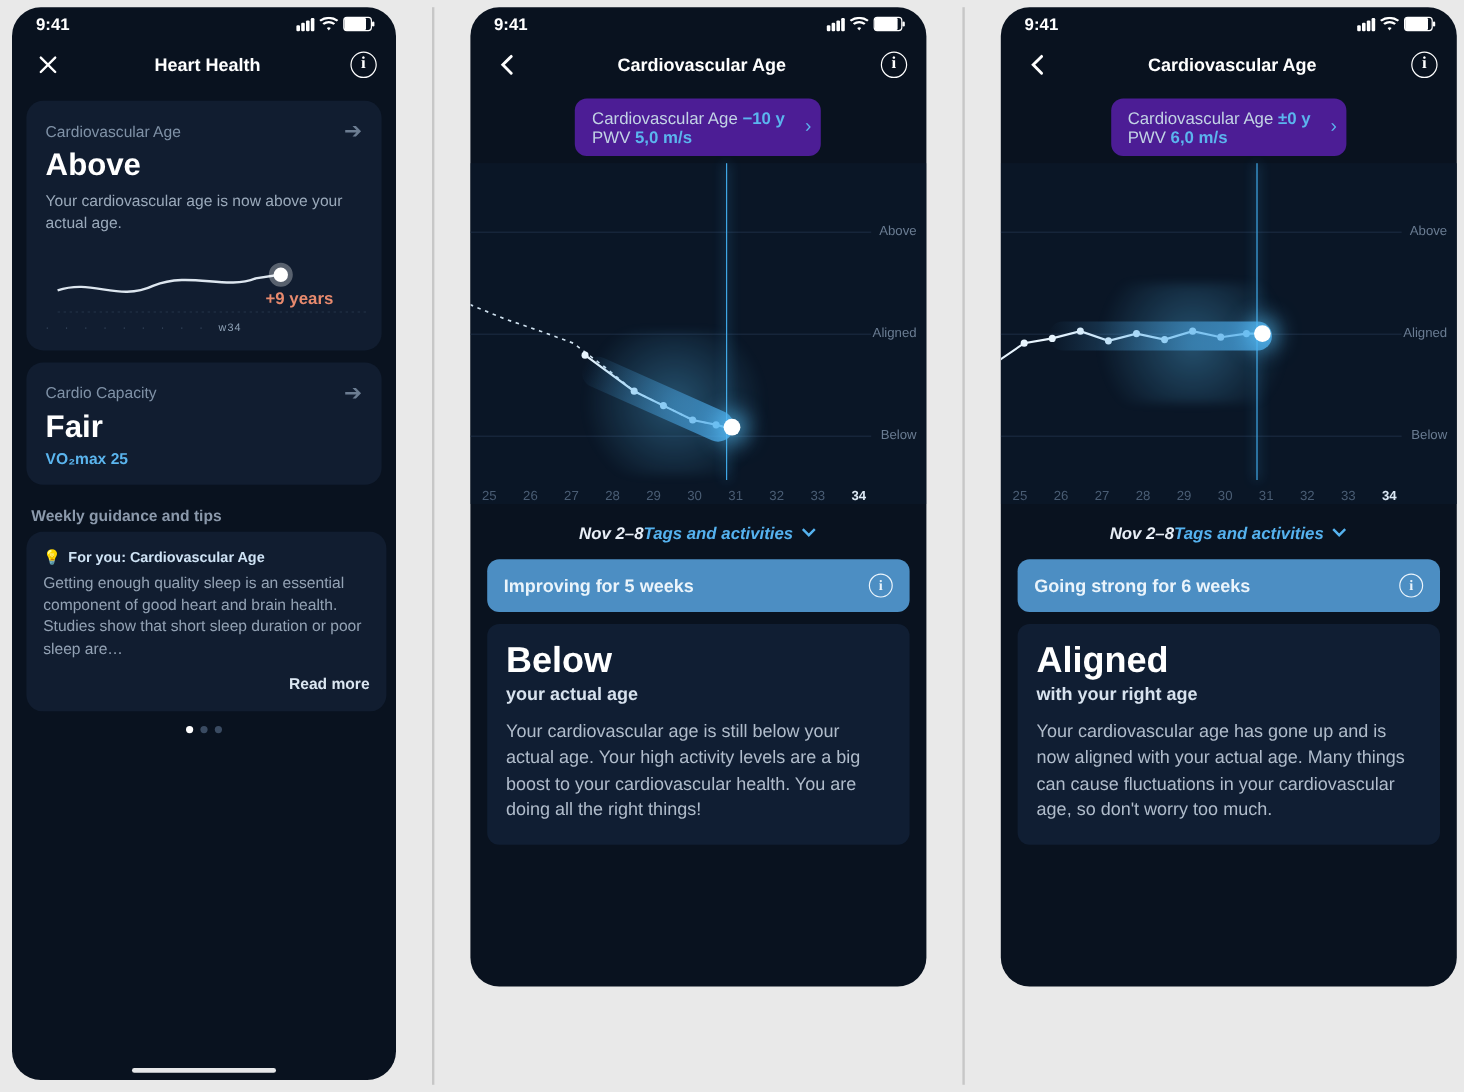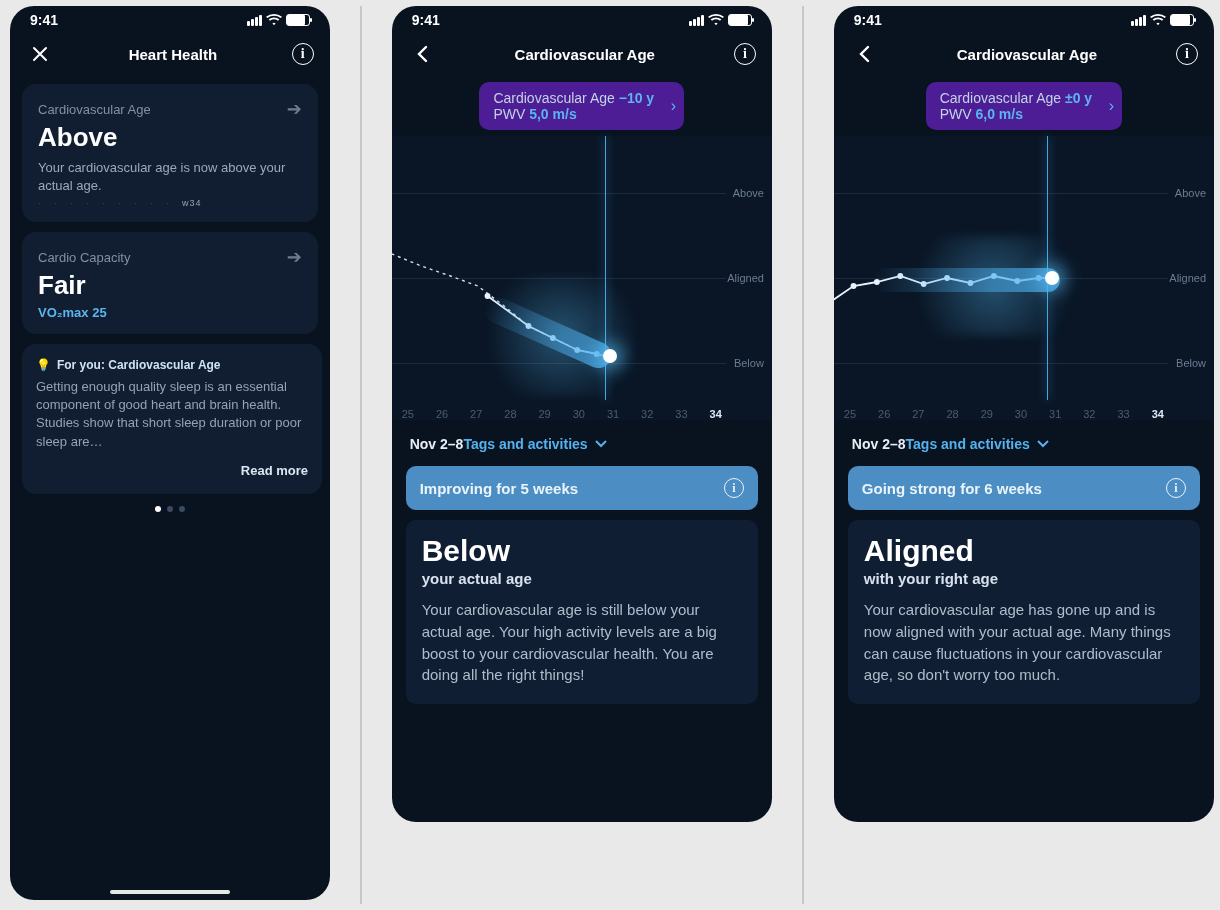--- a/index.html
+++ b/index.html
@@ -87,21 +87,21 @@
   .chart { position:relative; height:284px; margin-top:6px; background:linear-gradient(#0a1626,#0a1626); }
   .gridline { position:absolute; left:0; right:46px; border-top:1px solid #1b2a40; }
   .glabel { position:absolute; right:8px; font-size:11px; color:#6a7c92; transform:translateY(-50%); }
   .vline { position:absolute; top:0; bottom:20px; width:1px; background:#3fa7e6; box-shadow:0 0 10px #3fa7e6; }
   .glow { position:absolute; border-radius:999px; background:radial-gradient(circle,#5bc7ff55,#5bc7ff00 70%); filter:blur(4px); }
   .trail { position:absolute; border-radius:999px; background:linear-gradient(90deg,#2c76b600,#4aa9e8cc); }
   .endpoint { position:absolute; width:14px;height:14px;border-radius:50%;background:#fff; box-shadow:0 0 18px 6px #5bc7ffaa; transform:translate(-50%,-50%); }
   .xticks { position:absolute; bottom:0; left:10px; right:50px; display:flex; justify-content:space-between; font-size:11px; color:#4a5d74; }
   .xticks span.cur { color:#dce8f4; font-weight:600; }
 
-  .rowhead { display:flex; justify-content:flex-start; align-items:center; padding:16px 18px 10px; }
+  .rowhead { display:flex; justify-content:center; align-items:center; padding:16px 18px 10px;font-style:italic; }
   .date { color:#e8eef6; font-size:14px; font-weight:600; }
   .tags { color:#55b2ef; font-size:14px; font-weight:600; display:flex; gap:6px; align-items:center; }
 
   .statusbanner { margin:4px 14px 10px; background:#4c8ec3; color:#eaf4fb; border-radius:10px;
     padding:12px 14px; display:flex; justify-content:space-between; align-items:center; font-size:15px; font-weight:600; }
   .statusbanner .ib { width:20px;height:20px;border:1.6px solid #eaf4fb;border-radius:50%;display:flex;align-items:center;justify-content:center;font-family:serif;font-size:12px; }
 
   .sumcard { margin:0 14px 14px; background:#101e33; border-radius:10px; padding:14px 16px 18px; }
   .sumcard h1 { font-size:30px; font-weight:800; color:#fff; }
   .sumcard h2 { font-size:15px; font-weight:600; color:#d7e2ee; margin-top:2px; }
@@ -140,20 +140,29 @@
     <div class="infobtn">i</div>
   </div>
 
   <div class="card">
     <div class="row1">
       <span class="lbl">Cardiovascular Age</span>
       <span class="arrow-tile">➔</span>
     </div>
     <div class="big">Above</div>
     <div class="desc">Your cardiovascular age is now above your actual age.</div>
+    <div class="curve">
+      <svg width="280" height="60" viewBox="0 0 280 60">
+        <path d="M10 38 C 40 28, 60 48, 90 34 C 120 22, 150 38, 175 28 L 195 25" stroke="#dde6ef" stroke-width="2" fill="none"></path>
+        <circle cx="196" cy="25" r="6" fill="#fff"></circle>
+        <circle cx="196" cy="25" r="6" fill="none" stroke="#fff" stroke-opacity=".3" stroke-width="8"></circle>
+        <path d="M10 56 L 270 56" stroke="#253449" stroke-dasharray="2 3"></path>
+      </svg>
+      <span class="delta">+9 years</span>
+    </div>
     <div class="ticks">
       <span>·</span>
         <span>·</span>
         <span>·</span>
         <span>·</span>
         <span>·</span>
         <span>·</span>
         <span>·</span>
         <span>·</span>
         <span>·</span>
@@ -163,20 +172,21 @@
 
   <div class="card">
     <div class="row1">
       <span class="lbl">Cardio Capacity</span>
       <span class="arrow-tile">➔</span>
     </div>
     <div class="big">Fair</div>
     <div class="subval">VO₂max 25</div>
   </div>
 
+  <div class="section-h">Weekly guidance and tips</div>
   <div class="tipwrap">
     <div class="tipcard">
       <div class="tiphead">
         <span>💡</span>
         <span>For you: Cardiovascular Age</span>
       </div>
       <div class="tipbody">Getting enough quality sleep is an essential component of good heart and brain health. Studies show that short sleep duration or poor sleep are…</div>
       <div class="readmore">Read more</div>
     </div>
 

